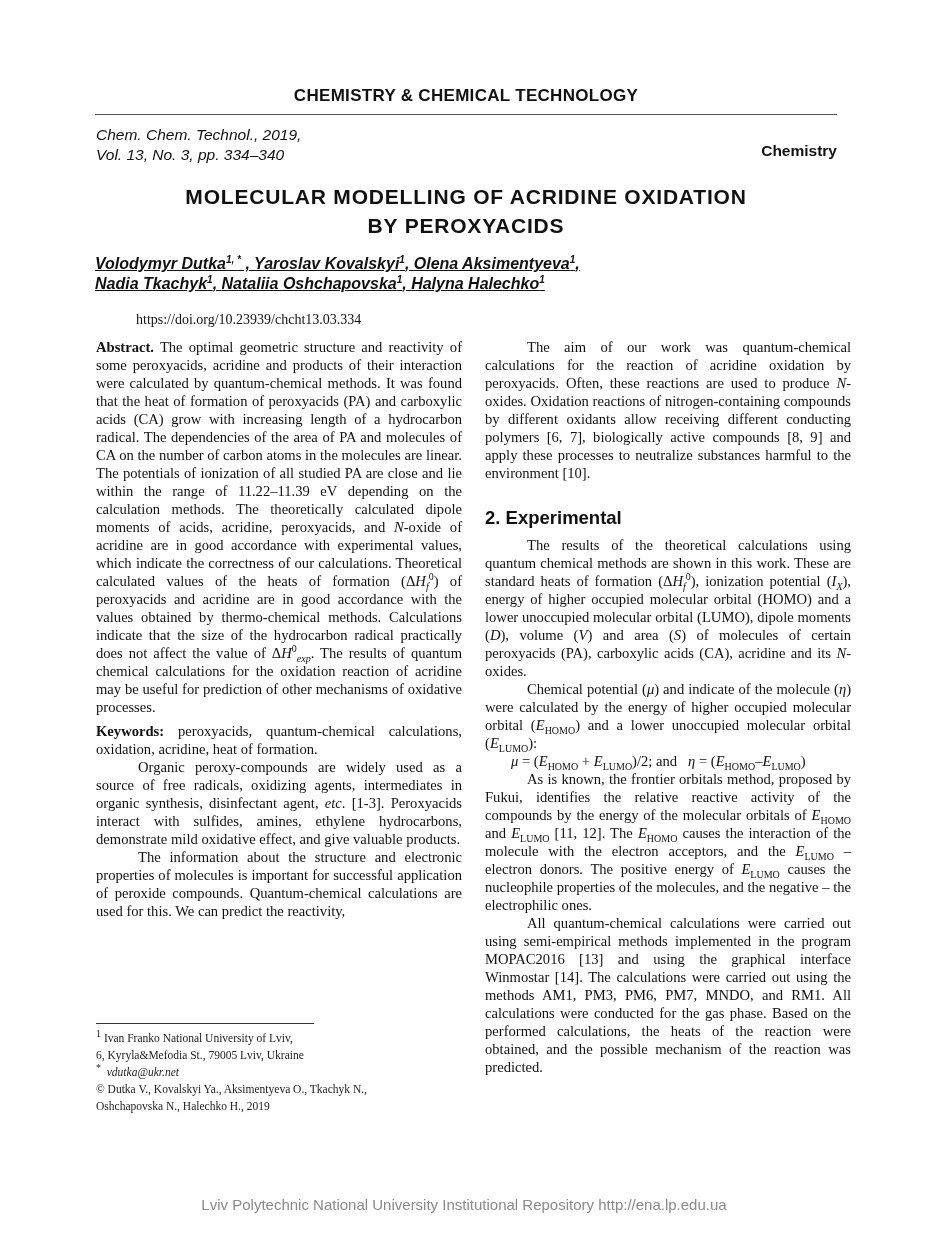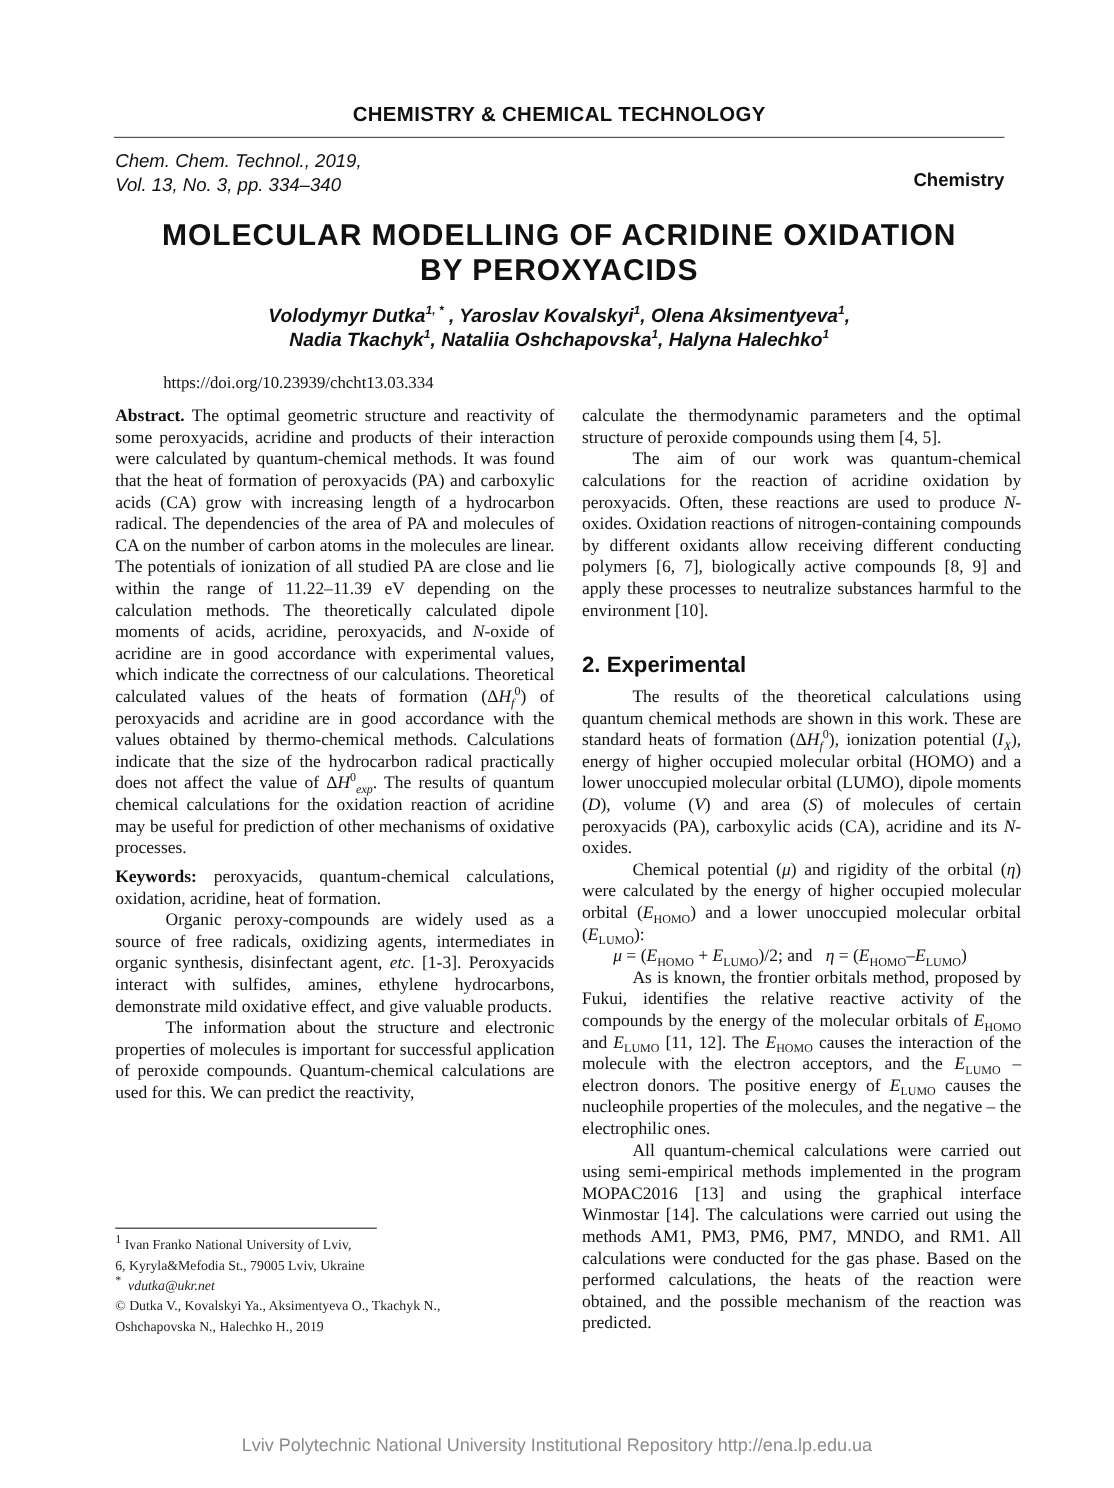--- a/index.html
+++ b/index.html
@@ -7,23 +7,23 @@
   .serif { font-family: "Liberation Serif", "DejaVu Serif", serif; }
   .sans { font-family: "Liberation Sans", "DejaVu Sans", sans-serif; }
 
   .journal-header { position: absolute; top: 86px; left: 95px; width: 742px; text-align: center;
     font-size: 17px; font-weight: bold; letter-spacing: 0.3px; }
   .header-rule { position: absolute; top: 114px; left: 95px; width: 742px; height: 1px; background: #555; }
   .citation { position: absolute; top: 125px; left: 96px; font-size: 15.5px; font-style: italic; line-height: 20px; }
   .section-label { position: absolute; top: 142px; right: 91px; font-size: 15.5px; font-weight: bold; }
 
   .title { position: absolute; top: 182px; left: 95px; width: 742px; text-align: center;
-    font-size: 25px; font-weight: bold; line-height: 29px; letter-spacing: 0.8px; }
-  .authors { position: absolute; top: 254px; left: 95px; width: 742px; text-align: center;
-    font-size: 16px; font-weight: bold; font-style: italic; line-height: 20px; }
+    font-size: 21px; font-weight: bold; line-height: 29px; letter-spacing: 0.8px; }
+  .authors { position: absolute; top: 254px; left: 95px; width: 742px; text-align: left;
+    font-size: 16px; font-weight: bold; font-style: italic; line-height: 20px; text-decoration: underline; }
   .authors sup { font-size: 10px; }
 
   .doi { position: absolute; top: 312px; left: 96px; font-size: 14px; margin-left: 40px; }
 
   .col { position: absolute; width: 366px; font-size: 14.6px; line-height: 18px; text-align: justify; }
   .col-left { left: 96px; top: 338px; }
   .col-right { left: 485px; top: 338px; }
   .col p { margin: 0; }
   .indent { text-indent: 42px; }
   .heading { font-size: 18.5px; font-weight: bold; margin: 0; line-height: 24px; text-align: left; }
@@ -82,28 +82,27 @@
 <div class="footnote-rule"></div>
 <div class="footnotes serif">
   <p><sup class="small-sub">1</sup><span> Ivan Franko National University of Lviv,</span></p>
   <p>6, Kyryla&amp;Mefodia St., 79005 Lviv, Ukraine</p>
   <p><sup class="small-sub">*</sup>&nbsp;&nbsp;<i>vdutka@ukr.net</i></p>
   <p>© Dutka V., Kovalskyi Ya., Aksimentyeva O., Tkachyk N.,</p>
   <p>Oshchapovska N., Halechko H., 2019</p>
 </div>
 
 <div class="col col-right serif">
-  <p>calculate the thermodynamic parameters and the optimal structure of peroxide compounds using them [4, 5].</p>
   <p class="indent"><span>The aim of our work was quantum-chemical calculations for the reaction of acridine oxidation by peroxyacids. Often, these reactions are used to produce </span><i>N</i><span>-oxides. Oxidation reactions of nitrogen-containing compounds by different oxidants allow receiving different conducting polymers [6, 7], biologically active compounds [8, 9] and apply these processes to neutralize substances harmful to the environment [10].</span></p>
 
   <h2 class="heading sans" style="margin-top:24px; margin-bottom:6px">2. Experimental</h2>
 
   <p class="indent"><span>The results of the theoretical calculations using quantum chemical methods are shown in this work. These are standard heats of formation (Δ</span><i>H</i><sub class="small-sub" style="font-style:italic">f</sub><sup class="small-sub">0</sup><span>), ionization potential (</span><i>I</i><sub class="small-sub" style="font-style:italic">X</sub><span>), energy of higher occupied molecular orbital (HOMO) and a lower unoccupied molecular orbital (LUMO), dipole moments (</span><i>D</i><span>), volume (</span><i>V</i><span>) and area (</span><i>S</i><span>) of molecules of certain peroxyacids (PA), carboxylic acids (CA), acridine and its </span><i>N</i><span>-oxides.</span></p>
 
-  <p class="indent"><span>Chemical potential (</span><i>μ</i><span>) and rigidity of the orbital (</span><i>η</i><span>) were calculated by the energy of higher occupied molecular orbital (</span><i>E</i><sub class="small-sub">HOMO</sub><span>) and a lower unoccupied molecular orbital (</span><i>E</i><sub class="small-sub">LUMO</sub><span>):</span></p>
+  <p class="indent"><span>Chemical potential (</span><i>μ</i><span>) and indicate of the molecule (</span><i>η</i><span>) were calculated by the energy of higher occupied molecular orbital (</span><i>E</i><sub class="small-sub">HOMO</sub><span>) and a lower unoccupied molecular orbital (</span><i>E</i><sub class="small-sub">LUMO</sub><span>):</span></p>
 
   <p class="formula"><i>μ</i><span> = (</span><i>E</i><sub class="small-sub">HOMO</sub><span> + </span><i>E</i><sub class="small-sub">LUMO</sub><span style="white-space:pre">)/2; and   </span><i>η</i><span> = (</span><i>E</i><sub class="small-sub">HOMO</sub><span>–</span><i>E</i><sub class="small-sub">LUMO</sub><span>)</span></p>
 
   <p class="indent"><span>As is known, the frontier orbitals method, proposed by Fukui, identifies the relative reactive activity of the compounds by the energy of the molecular orbitals of </span><i>E</i><sub class="small-sub">HOMO</sub><span> and </span><i>E</i><sub class="small-sub">LUMO</sub><span> [11, 12]. The </span><i>E</i><sub class="small-sub">HOMO</sub><span> causes the interaction of the molecule with the electron acceptors, and the </span><i>E</i><sub class="small-sub">LUMO</sub><span> – electron donors. The positive energy of </span><i>E</i><sub class="small-sub">LUMO</sub><span> causes the nucleophile properties of the molecules, and the negative – the electrophilic ones.</span></p>
 
   <p class="indent">All quantum-chemical calculations were carried out using semi-empirical methods implemented in the program MOPAC2016 [13] and using the graphical interface Winmostar [14]. The calculations were carried out using the methods AM1, PM3, PM6, PM7, MNDO, and RM1. All calculations were conducted for the gas phase. Based on the performed calculations, the heats of the reaction were obtained, and the possible mechanism of the reaction was predicted.</p>
 </div>
 
 <div class="repo-footer sans">Lviv Polytechnic National University Institutional Repository http://ena.lp.edu.ua</div>
 

